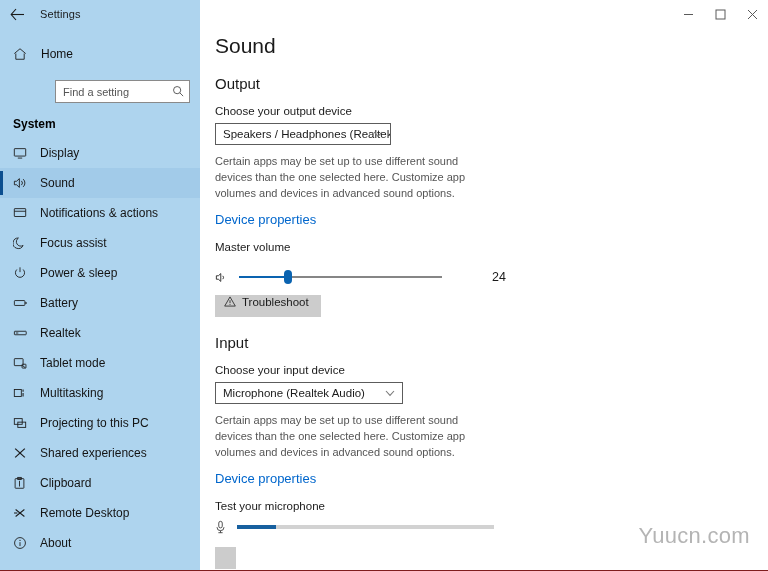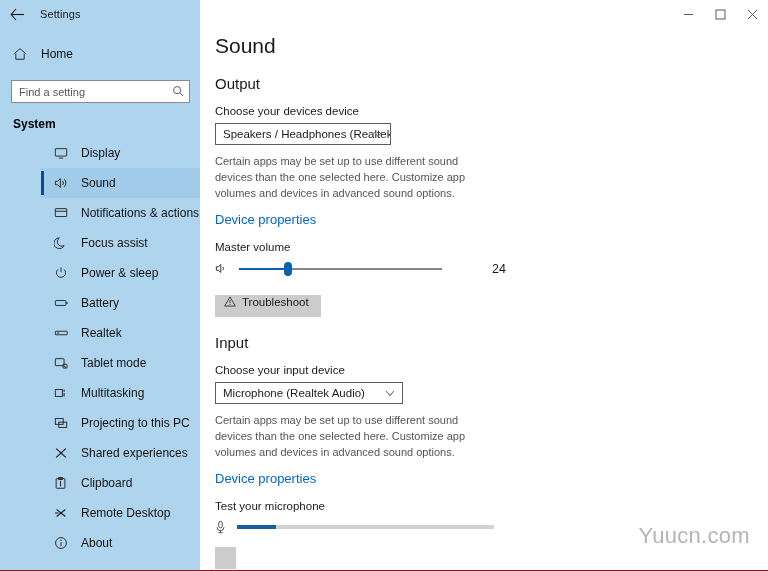--- a/index.html
+++ b/index.html
@@ -59,21 +59,21 @@
     padding-top: 4px;
   }
   .home-row {
     display: flex; align-items: center;
     height: 32px; padding-left: 13px;
     margin-top: 6px;
   }
   .home-row .ic { width: 22px; display:flex; align-items:center; }
   .home-label { font-size: 12px; color: #101010; margin-left: 6px; }
 
-  .search-wrap { padding: 10px 10px 0 11px; }
+  .search-wrap { padding: 10px 10px 0 11px; margin-left: 44px; }
   .search-box {
     position: relative;
     height: 23px;
     background: #ffffff;
     border: 1px solid #8a8a8a;
     display: flex; align-items: center;
   }
   .search-box input {
     border: 0; outline: 0;
     width: 100%; height: 100%;
@@ -88,21 +88,21 @@
     transform: translateY(-50%);
     color: #444;
   }
 
   .section-head {
     font-size: 12px; font-weight: bold;
     color: #000000;
     padding: 14px 0 6px 13px;
   }
 
-  .nav-list { margin-top: 1px; margin-left: 41px; }
+  .nav-list { margin-top: 1px; }
   .nav-item {
     position: relative;
     display: flex; align-items: center;
     height: 30px;
     padding-left: 13px;
   }
   .nav-item .ic {
     width: 22px; min-width: 22px;
     display: flex; align-items: center; justify-content: flex-start;
     color: #1b1b1b;
@@ -172,21 +172,21 @@
     display: inline-block;
     font-size: 13px; color: #0066cc;
     margin-top: 10px;
     text-decoration: none;
     cursor: default;
   }
   .link.tight { margin-top: 11px; }
 
   
   .slider-row {
-    display: flex; align-items: flex-start;
+    display: flex; align-items: flex-end;
     margin-top: 9px;
     height: 22px;
   }
   .spk-ic { width: 18px; color: #1a1a1a; display: flex; align-items: center; }
   .slider {
     position: relative;
     width: 203px; height: 14px;
     margin-left: 6px;
   }
   .slider .track {
@@ -461,21 +461,21 @@
   </div>
 
   <div class="main">
     <div class="content">
 
       <div class="page-title">Sound</div>
 
       
       <div class="sec-title">Output</div>
 
-      <div class="field-label">Choose your devices device</div>
+      <div class="field-label">Choose your output device</div>
 
       <div class="combo w-output">
         <span>Speakers / Headphones (Realtek...</span>
         <span class="chev">
           <svg width="10" height="7" viewBox="0 0 10 7">
               <path d="M1,1 L5,5.4 L9,1" fill="none" stroke="#7a7a7a" stroke-width="1.1"></path>
             </svg>
         </span>
       </div>
 

